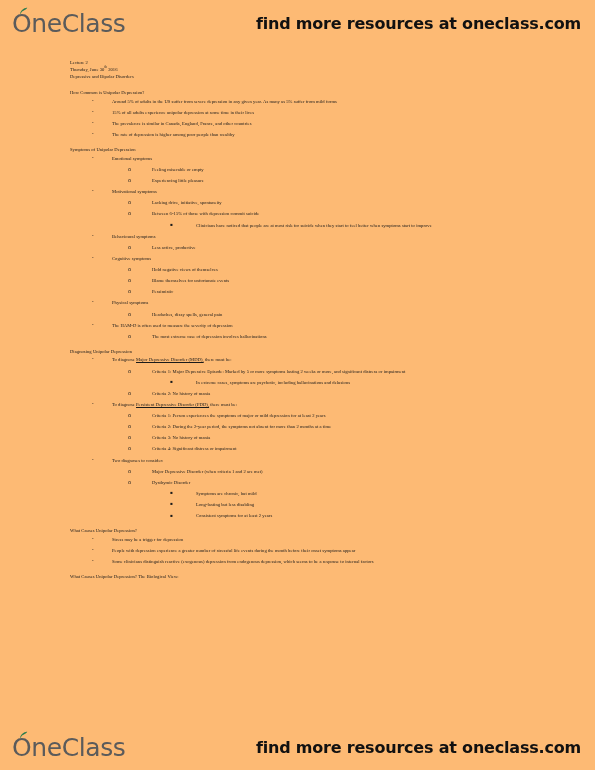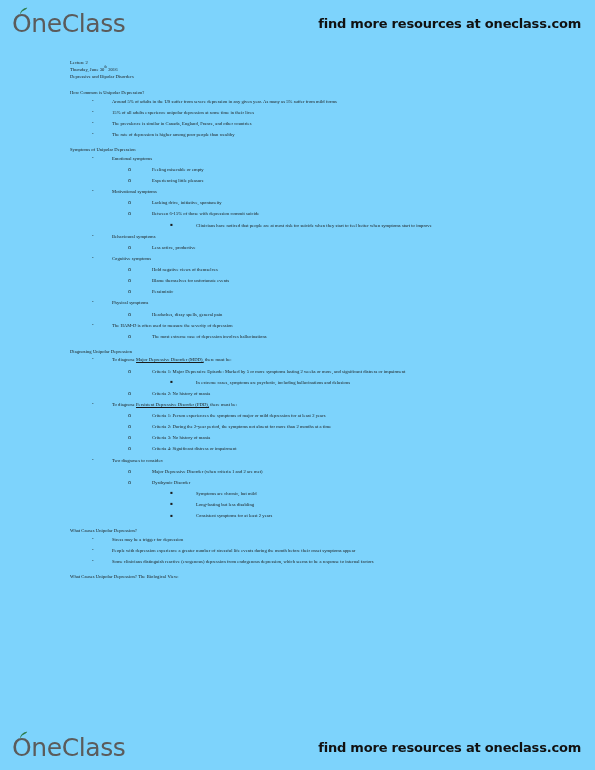--- a/index.html
+++ b/index.html
@@ -13,21 +13,21 @@
     font-family: "Liberation Serif", "DejaVu Serif", serif;
     color: #1a1a1a;
     position: relative;
     overflow: hidden;
   }
 
   
   .page {
     position: absolute;
     inset: 0;
-    background: #7dd3fc;
+    background: #fdba74;
     display: flex;
     flex-direction: column;
   }
 
   
   .band {
     height: 46px;
     flex: 0 0 46px;
     display: flex;
     align-items: center;
@@ -54,21 +54,21 @@
   }
   .logo-leaf {
     position: absolute;
     left: 7px;
     top: -4px;
     width: 9px;
     height: 8px;
   }
   .promo {
     font-family: "DejaVu Sans", sans-serif;
-    font-size: 13px;
+    font-size: 16px;
     color: #111;
     font-weight: 600;
     letter-spacing: -0.2px;
     white-space: nowrap;
   }
 
   
   .doc {
     flex: 1 1 auto;
     padding: 14px 40px 10px 70px;

